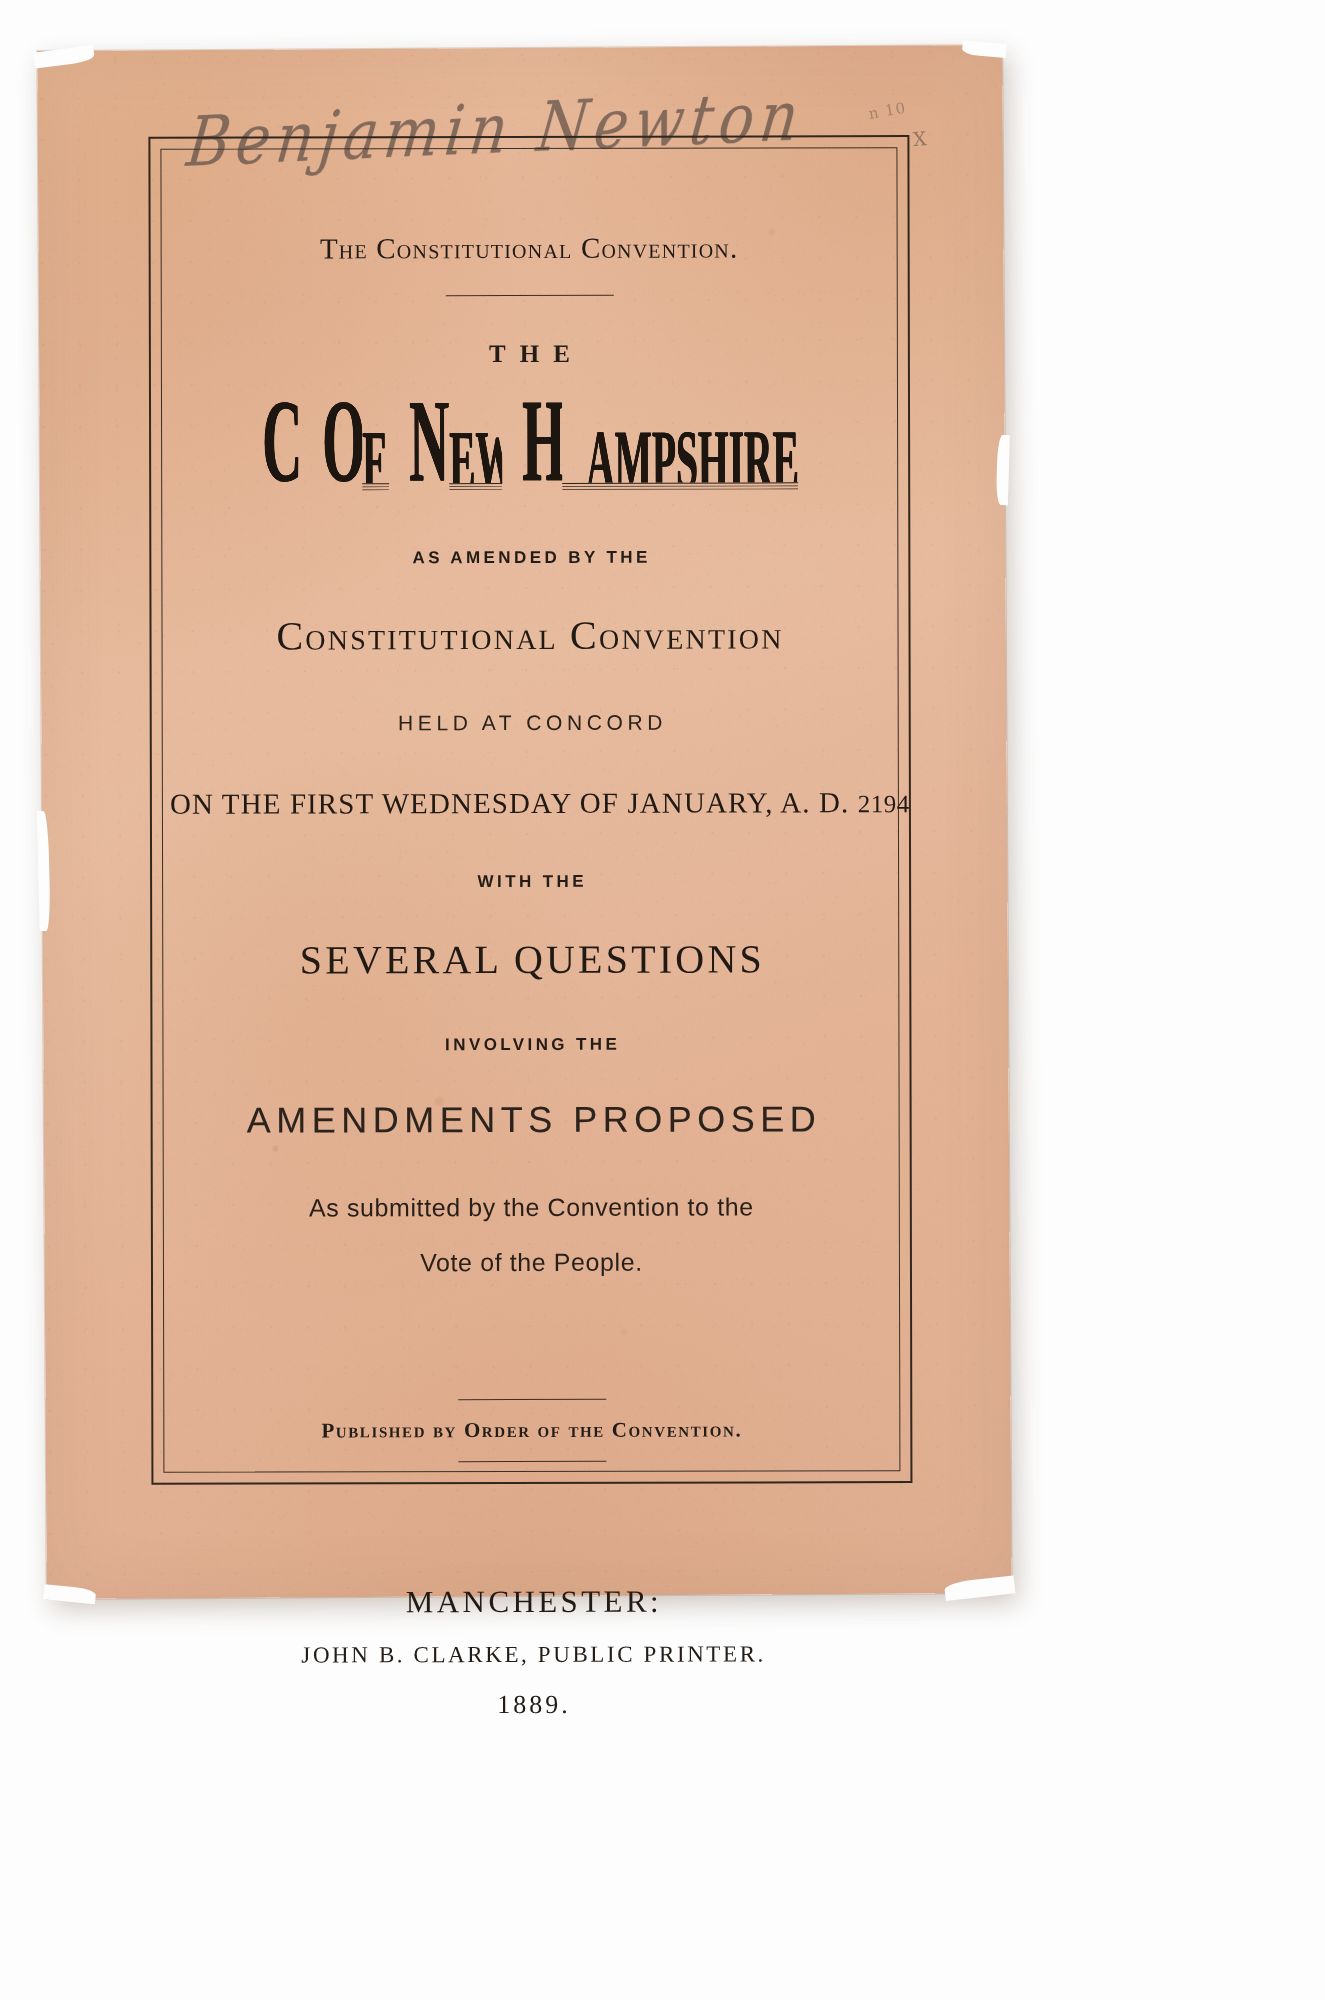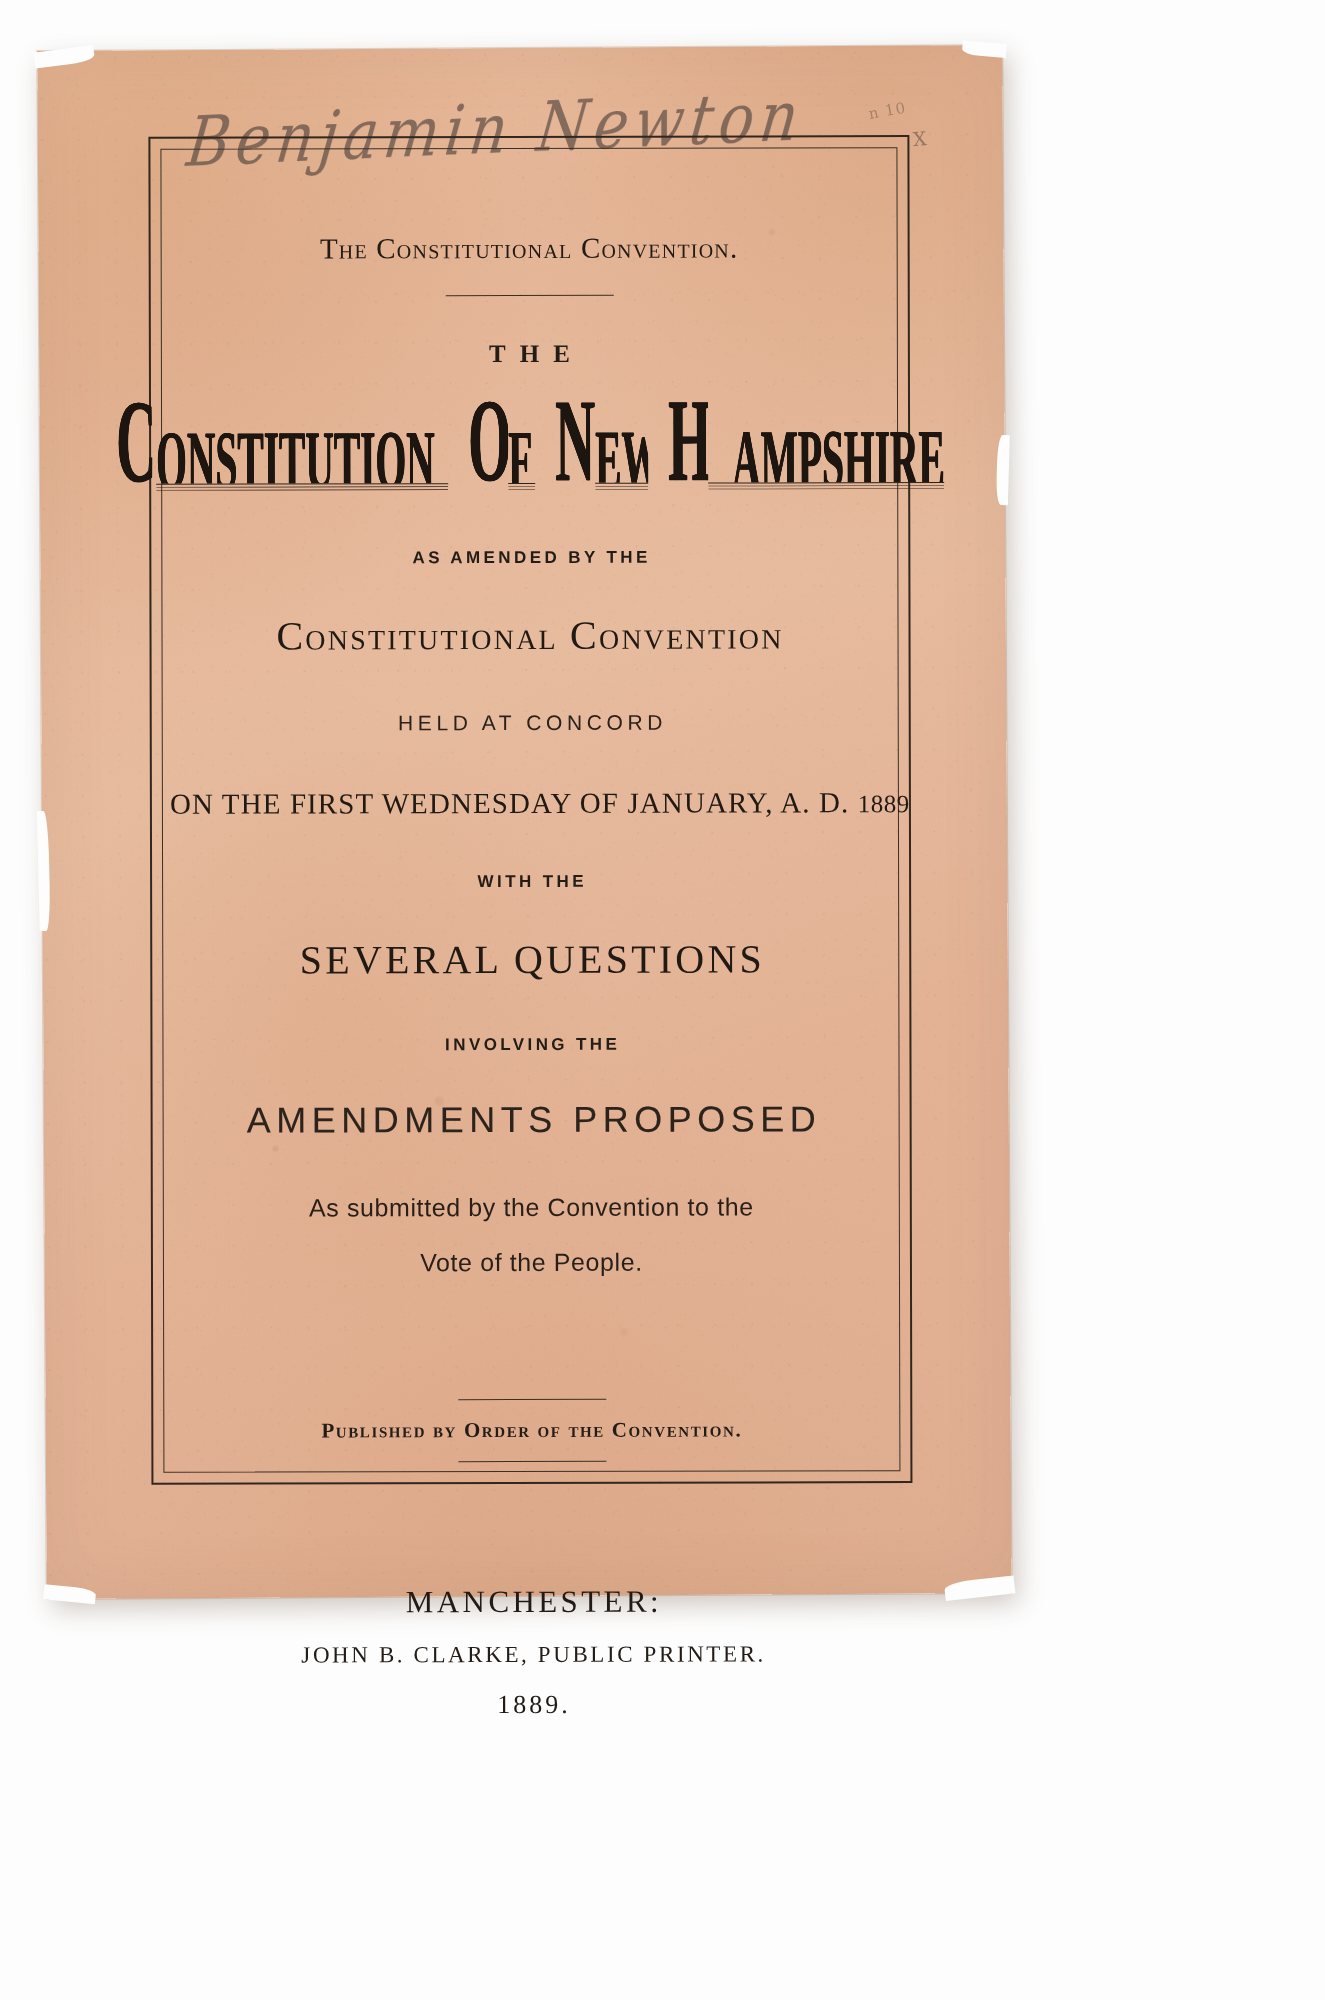--- a/index.html
+++ b/index.html
@@ -364,24 +364,20 @@
 
       <div class="running-head">The Constitutional Convention.</div>
 
       <div class="rule-short"></div>
 
       <div class="the-line">THE</div>
 
       <div class="headline" id="headline">
           <span class="hw">
             <span class="sq c"><span class="cap">C</span></span>
-            <span style="display: inline-block;">
-              <span style="display: block; overflow: hidden; height: 70px; width: 292px;"><span class="rest">ONSTITUTION</span></span>
-              <span class="underrule" style="display: block;"></span>
-            </span>
           </span>
           <span class="hw">
             <span class="sq c"><span class="cap">O</span></span>
             <span style="display: inline-block;">
               <span style="display: block; overflow: hidden; height: 70px; width: 27px;"><span class="rest">F</span></span>
               <span class="underrule" style="display: block;"></span>
             </span>
           </span>
           <span class="hw">
             <span class="sq c"><span class="cap">N</span></span>
@@ -407,21 +403,21 @@
 
       <div class="midcaps">Constitutional Convention</div>
 
       <div class="sp-52"></div>
 
       <div class="lightcaps">HELD AT CONCORD</div>
 
       <div class="sp-52"></div>
 
       <div class="dateline">
-        <span>ON THE FIRST WEDNESDAY OF JANUARY, A. D. </span><span class="oldstyle">1889</span>
+        <span>ON THE FIRST WEDNESDAY OF JANUARY, A. D. </span><span class="oldstyle">2194</span>
       </div>
 
       <div class="sp-52"></div>
 
       <div class="minor">WITH THE</div>
 
       <div class="sp-44"></div>
 
       <div class="bigcaps">SEVERAL QUESTIONS</div>
 

